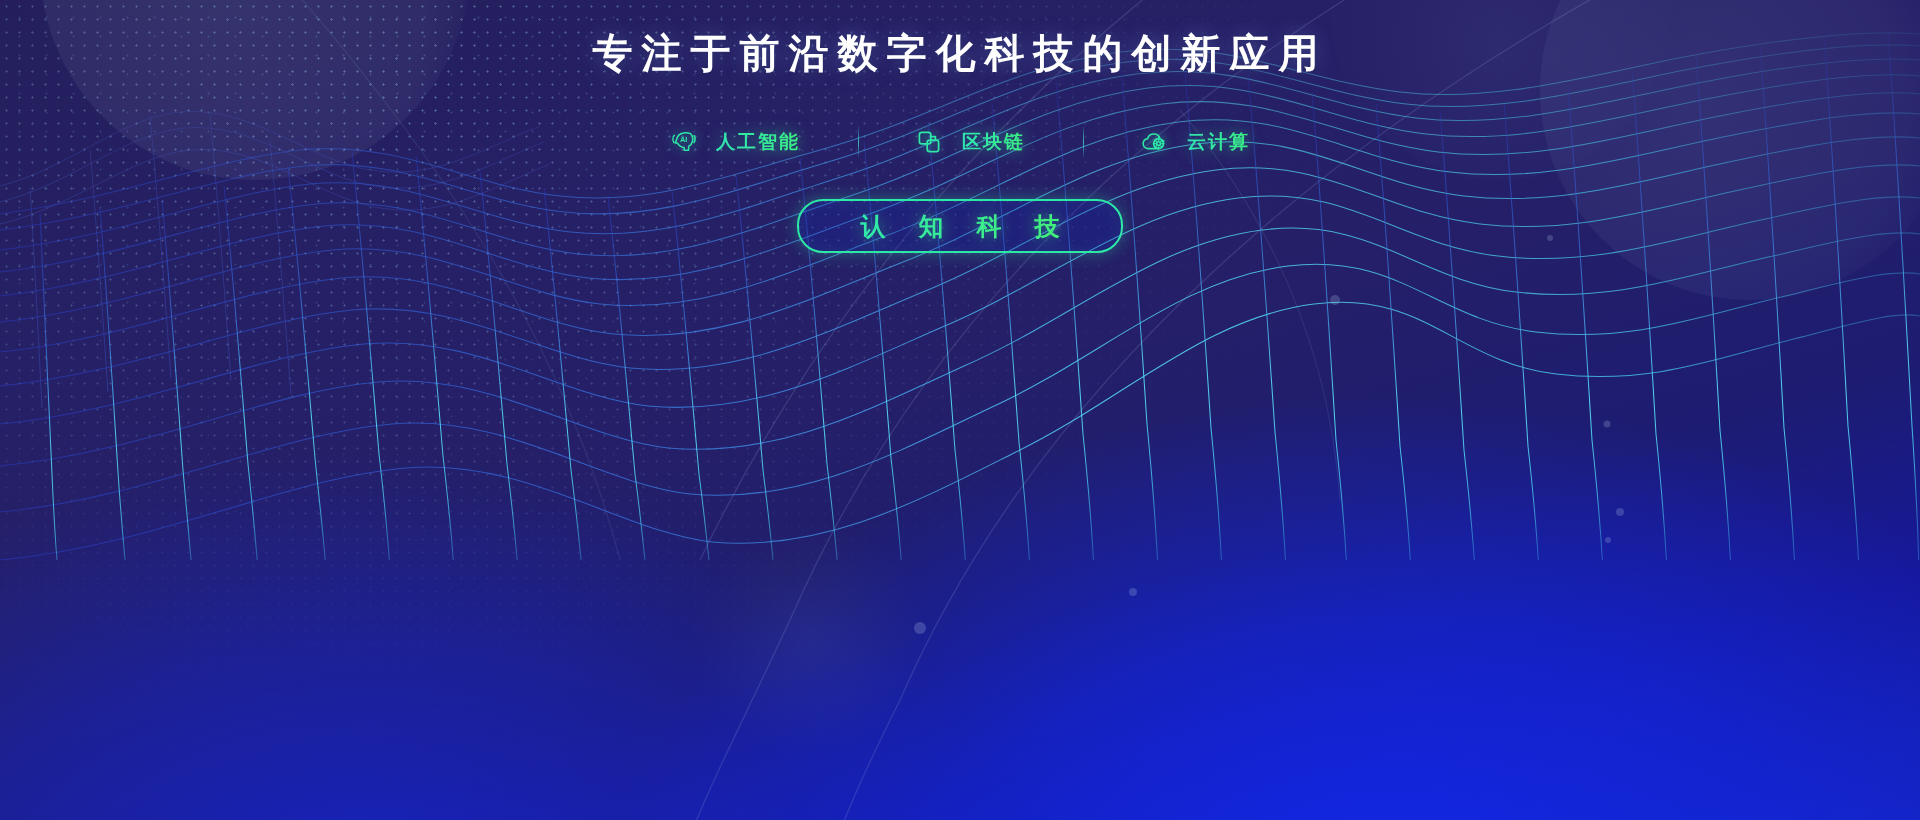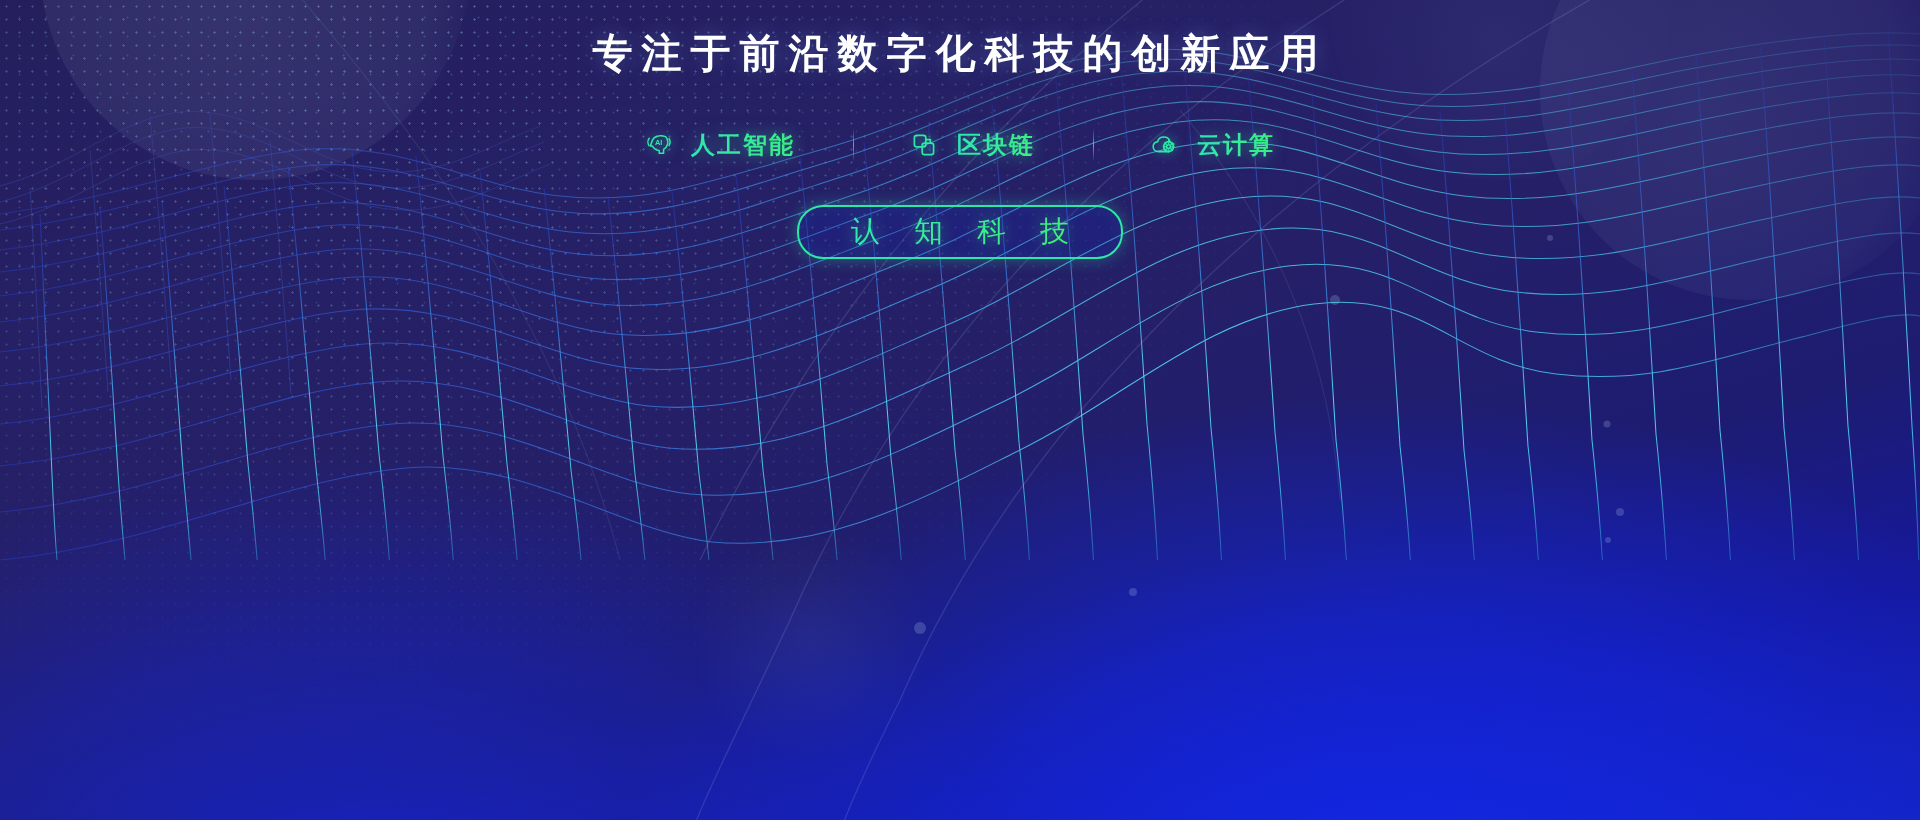--- a/index.html
+++ b/index.html
@@ -139,21 +139,21 @@
     transform: translateY(-50%);
     width: 1px; height: 34px;
     background: linear-gradient(180deg, rgba(60,230,220,0) 0%, rgba(70,235,215,0.75) 50%, rgba(60,230,220,0) 100%);
   }
   .feature-icon {
     width: 26px; height: 26px;
     display: block;
     filter: drop-shadow(0 0 6px rgba(45,225,170,0.55));
   }
   .feature-label {
-    font-size: 24px;
+    font-size: 19px;
     font-weight: 700;
     letter-spacing: 2px;
     color: #31e892;
     background: linear-gradient(90deg, #2fe6b4 0%, #3aee82 100%);
     -webkit-background-clip: text;
     background-clip: text;
     -webkit-text-fill-color: transparent;
     filter: drop-shadow(0 0 8px rgba(48,232,150,0.5));
     white-space: nowrap;
   }
@@ -167,22 +167,22 @@
     min-width: 262px;
     height: 50px;
     padding: 0 30px;
     border: 2px solid #2ee8a6;
     border-radius: 26px;
     background: rgba(20,36,190,0.22);
     box-shadow: 0 0 16px rgba(45,230,165,0.35), inset 0 0 18px rgba(45,230,165,0.08);
     cursor: pointer;
   }
   #cta-label {
-    font-size: 29px;
-    font-weight: 400;
+    font-size: 25px;
+    font-weight: 700;
     letter-spacing: 13px;
     text-indent: 13px;
     color: #3aee86;
     background: linear-gradient(90deg, #2fe8ad 0%, #43f078 100%);
     -webkit-background-clip: text;
     background-clip: text;
     -webkit-text-fill-color: transparent;
     filter: drop-shadow(0 0 8px rgba(55,238,130,0.55));
     white-space: nowrap;
   }

